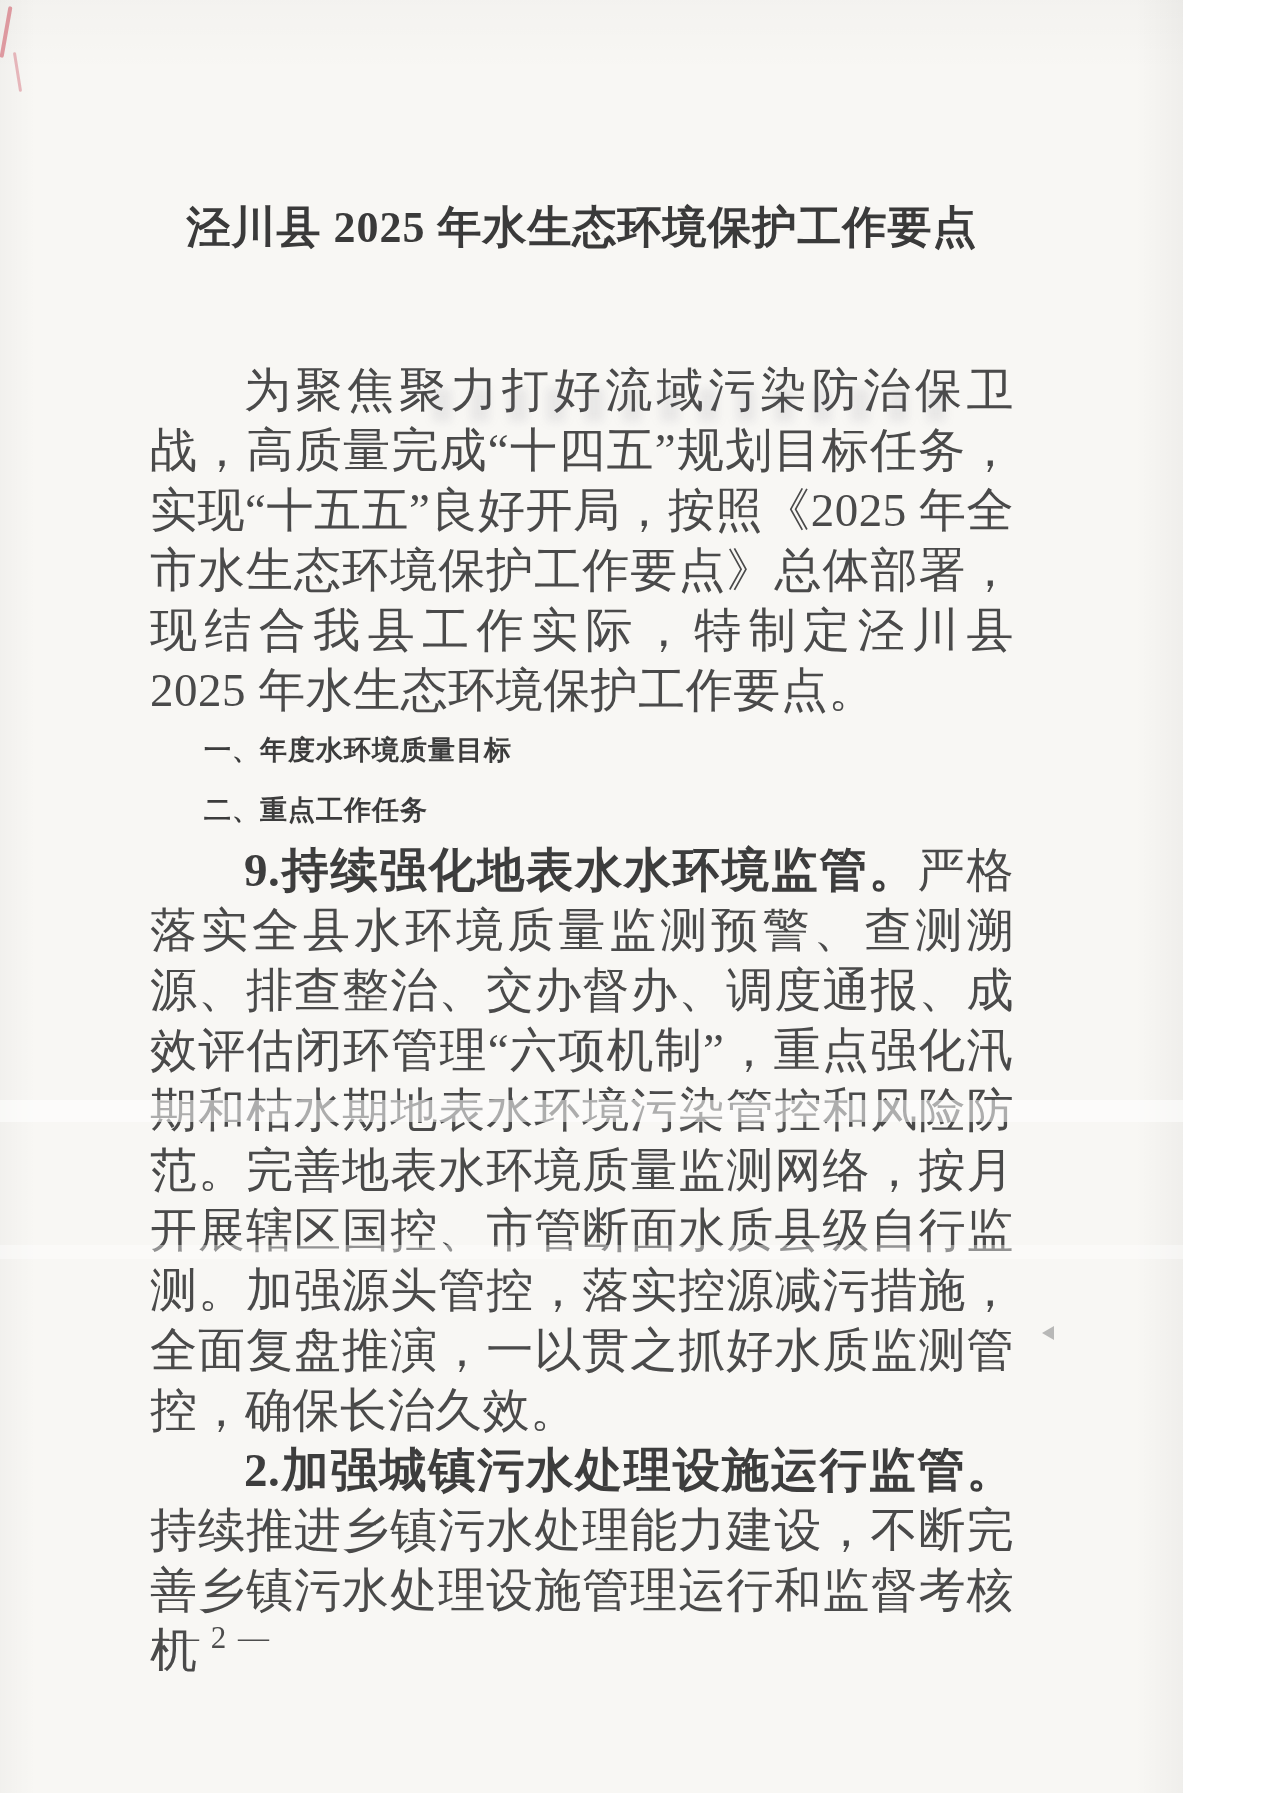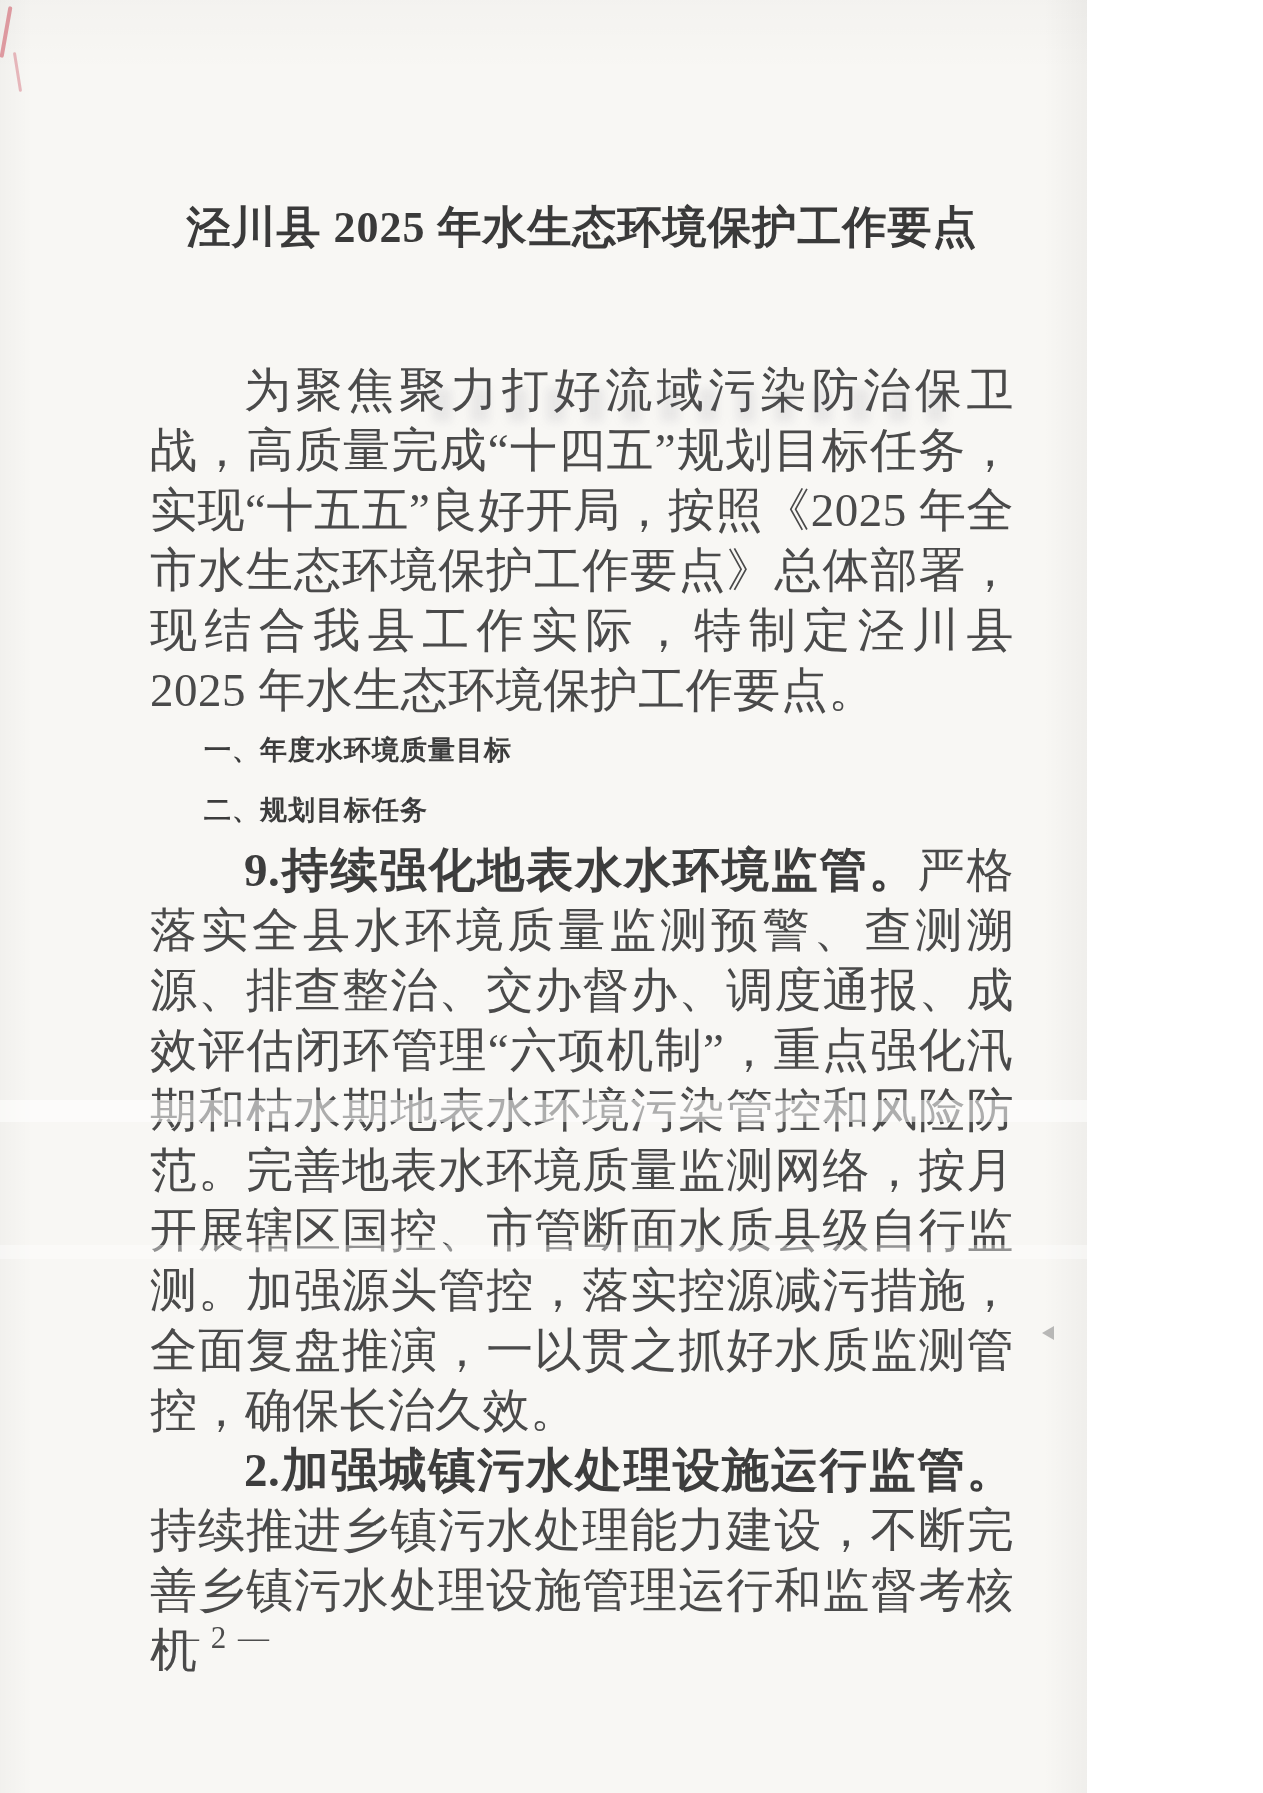--- a/index.html
+++ b/index.html
@@ -2,21 +2,21 @@
 <html lang="zh"><head>
 <meta charset="utf-8">
 <style>
   html, body {
     margin: 0;
     padding: 0;
     background: #ffffff;
   }
   .page {
     position: relative;
-    width: 1087px;
+    width: 1183px;
     height: 1793px;
     overflow: hidden;
     background:
       linear-gradient(180deg, rgba(0,0,0,0.018), rgba(0,0,0,0) 4%),
       linear-gradient(90deg, rgba(0,0,0,0.028), rgba(0,0,0,0) 3%, rgba(0,0,0,0) 96%, rgba(0,0,0,0.035)),
       #f8f7f4;
     font-family: "Liberation Serif", "DejaVu Serif", serif;
     color: #454545;
   }
   .content {
@@ -138,21 +138,21 @@
   <div class="red-mark-2"></div>
 
   <div class="content">
     <h1 class="doc-title">泾川县 2025 年水生态环境保护工作要点</h1>
 
     <p class="para indent">为聚焦聚力打好流域污染防治保卫战，高质量完成“十四五”规划目标任务，实现“十五五”良好开局，按照《2025 年全市水生态环境保护工作要点》总体部署，现结合我县工作实际，特制定泾川县 2025 年水生态环境保护工作要点。</p>
 
     <h2 class="heading">一、年度水环境质量目标</h2>
 
 
-    <h2 class="heading">二、规划目标任务</h2>
+    <h2 class="heading">二、重点工作任务</h2>
 
     <p class="para indent"><span class="lead">9.持续强化地表水水环境监管。</span><span>严格落实全县水环境质量监测预警、查测溯源、排查整治、交办督办、调度通报、成效评估闭环管理“六项机制”，重点强化汛期和枯水期地表水环境污染管控和风险防范。完善地表水环境质量监测网络，按月开展辖区国控、市管断面水质县级自行监测。加强源头管控，落实控源减污措施，全面复盘推演，一以贯之抓好水质监测管控，确保长治久效。</span></p>
 
     <p class="para indent"><span class="lead">2.加强城镇污水处理设施运行监管。</span><span>持续推进乡镇污水处理能力建设，不断完善乡镇污水处理设施管理运行和监督考核机</span></p>
   </div>
 
   <div class="ghost-bleed"></div>
   <div class="scanline-1"></div>
   <div class="scanline-2"></div>
   <div class="speck-x"></div>

